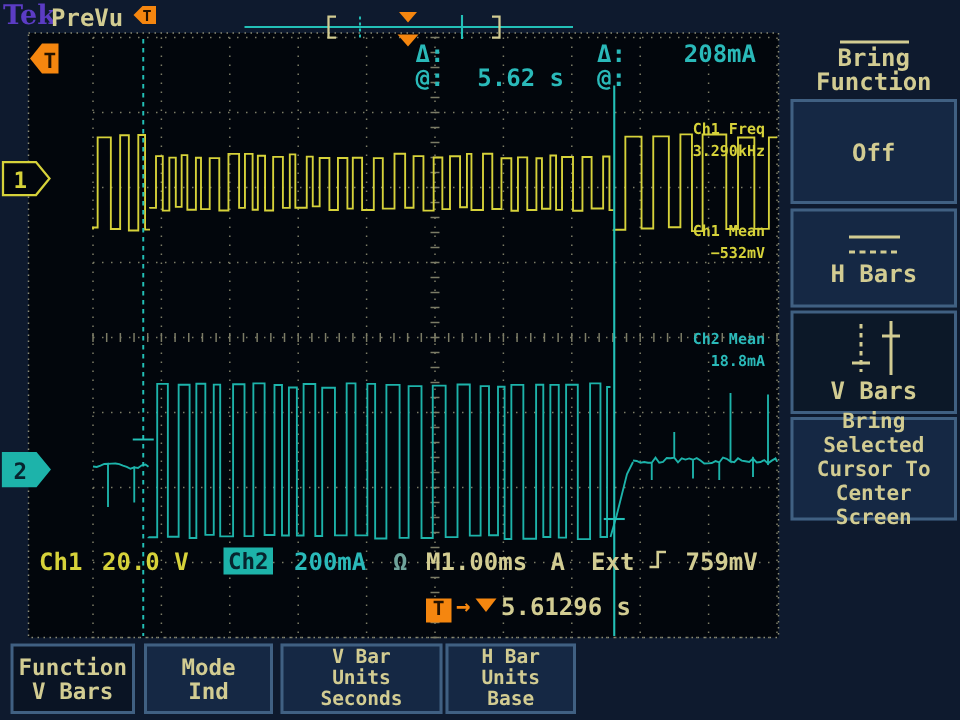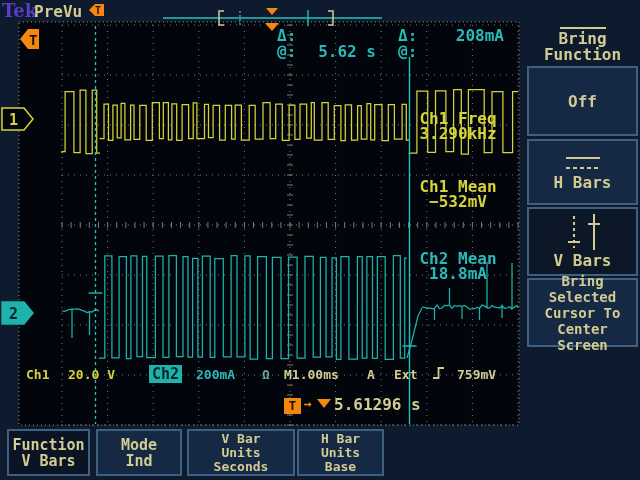--- a/index.html
+++ b/index.html
@@ -8,27 +8,27 @@
     position:relative; width:640px; height:480px; overflow:hidden;
     background:#0e1a2e;
     font-family:"DejaVu Sans Mono", monospace; font-weight:bold;
   }
   .abs { position:absolute; }
   .yel { color:#d6d23a; }
   .tea { color:#2ab9b9; }
   .kha { color:#d2cc92; }
   .org { color:#f5860f; }
   .dim-tea { color:#6fa39b; }
-  .t15 { font-size:13px; line-height:16px; }
+  .t15 { font-size:16px; line-height:16px; }
   .t16 { font-size:16px; line-height:17px; }
   .logo-tek {
     font-family:"DejaVu Serif", serif; font-size:18px; line-height:20px;
     color:#5b3cc4; font-weight:bold;
   }
-  .meas { width:104px; text-align:center; white-space:pre-line; font-size:16px; line-height:15px;margin-top:32px; }
+  .meas { width:104px; text-align:right; white-space:pre-line; font-size:10px; line-height:15px; }
   .ra { text-align:right; }
   .ch2box { background:#1db3aa; color:#07242e; padding:0 3px; font-size:15px; line-height:18px; display:inline-block; }
   .tbox {
     display:inline-block; width:17px; height:16px; background:#f5860f; color:#241200;
     font-size:13px; line-height:16px; text-align:center;
   }
   .tri-down {
     width:0; height:0; border-left:7px solid transparent; border-right:7px solid transparent;
     border-top:9px solid #f5860f;
   }

